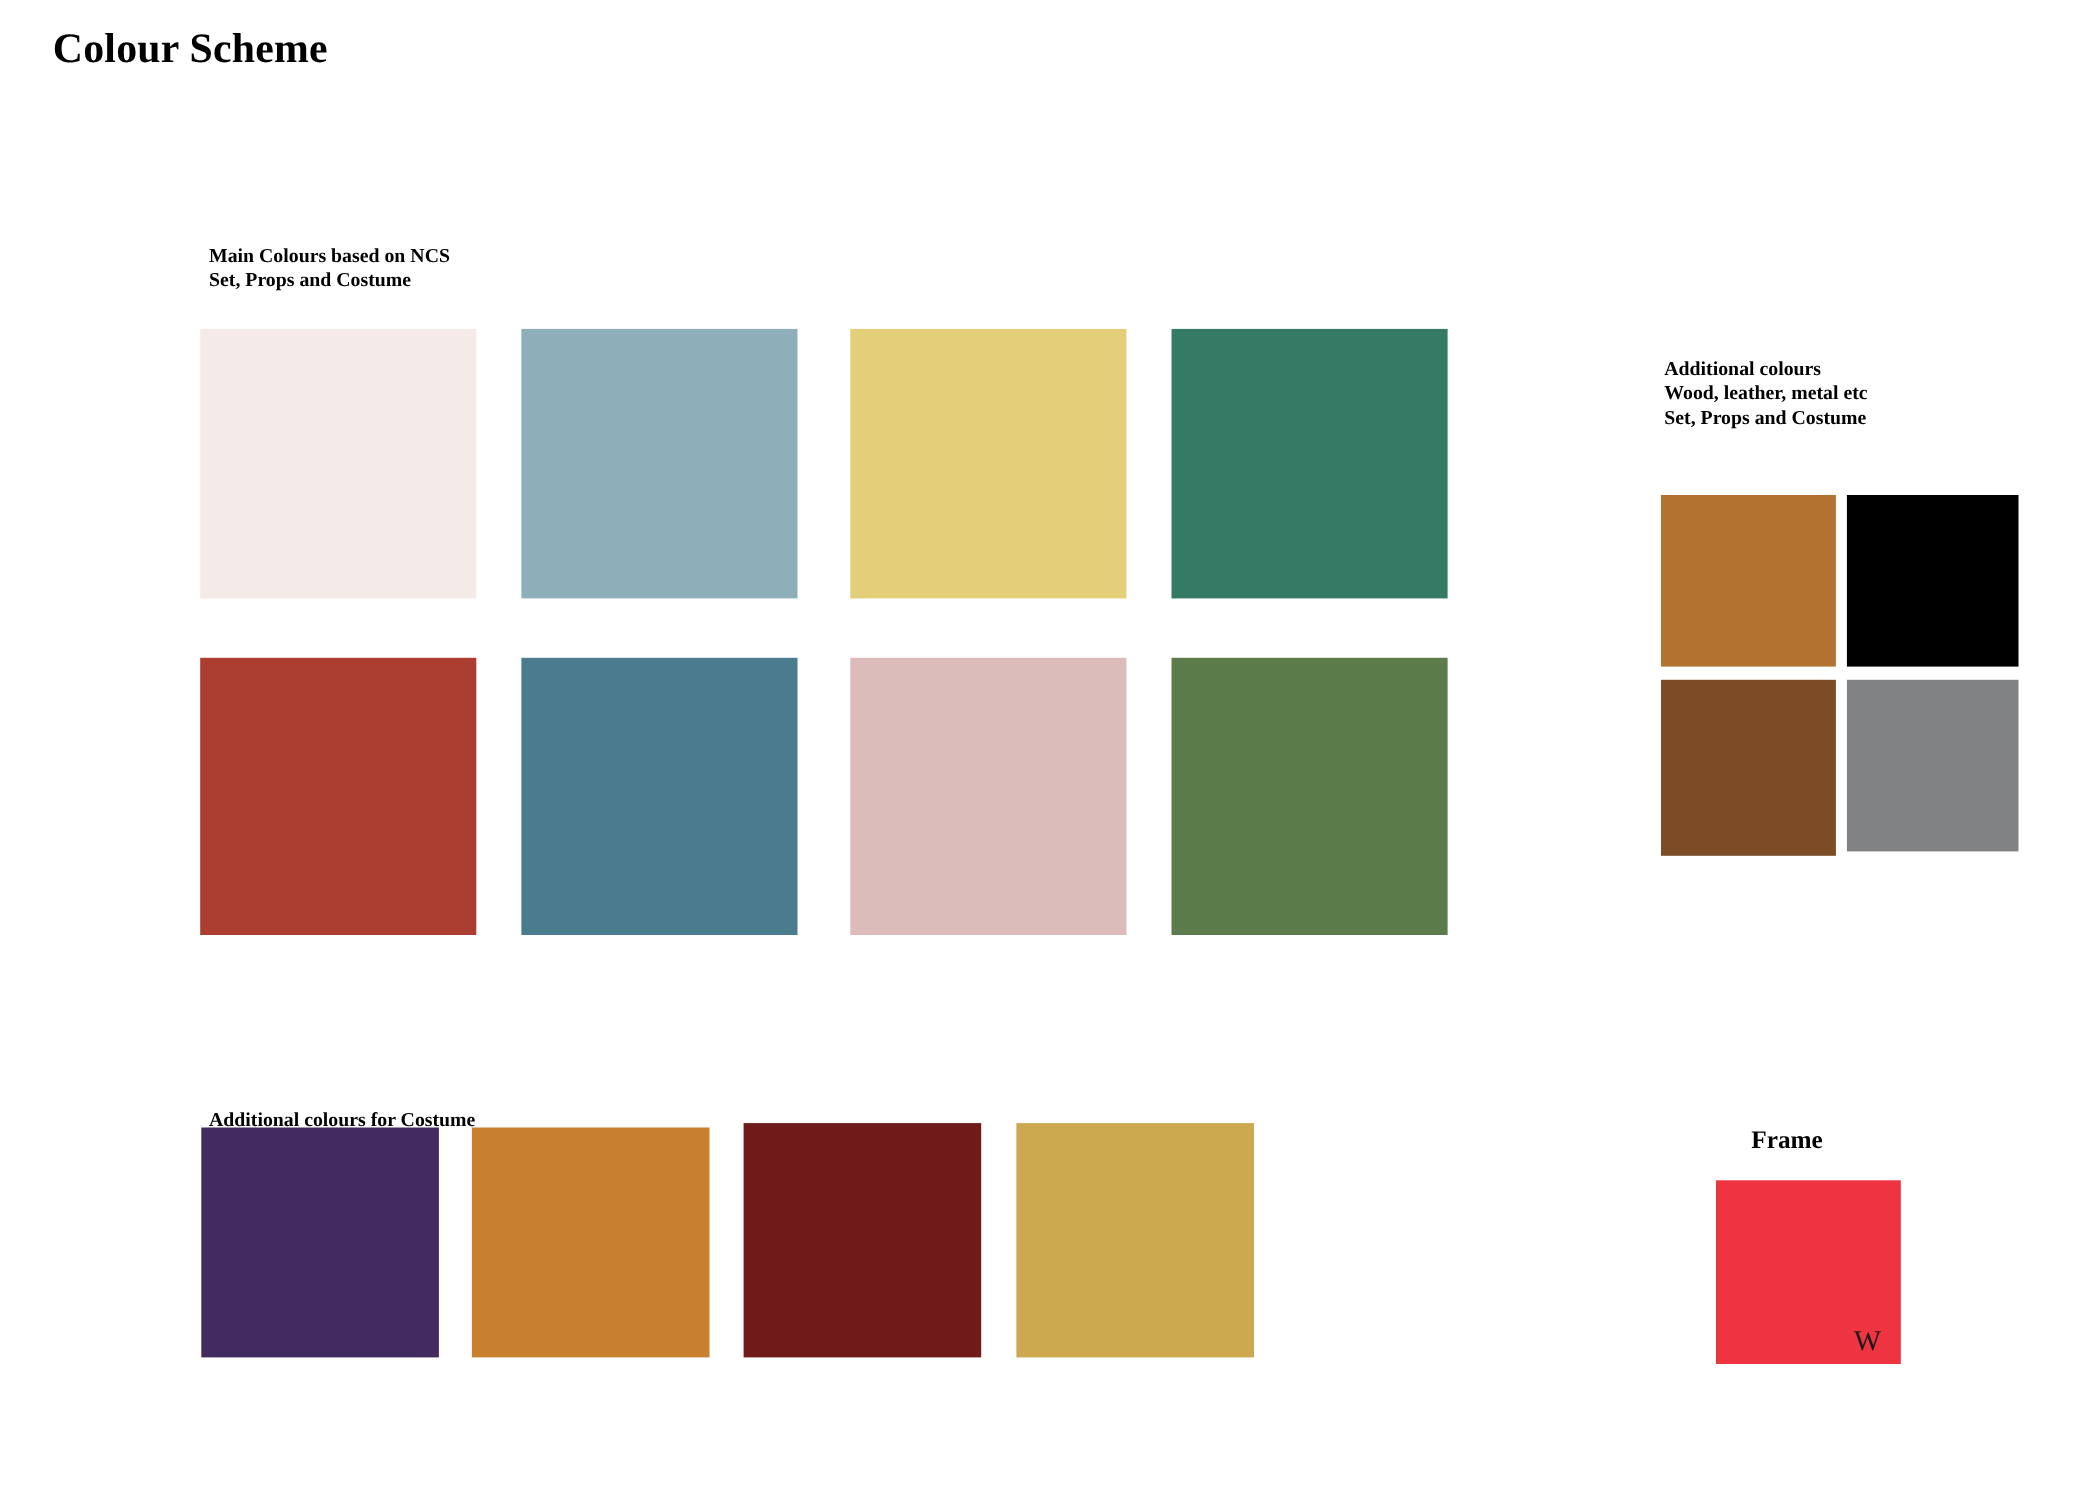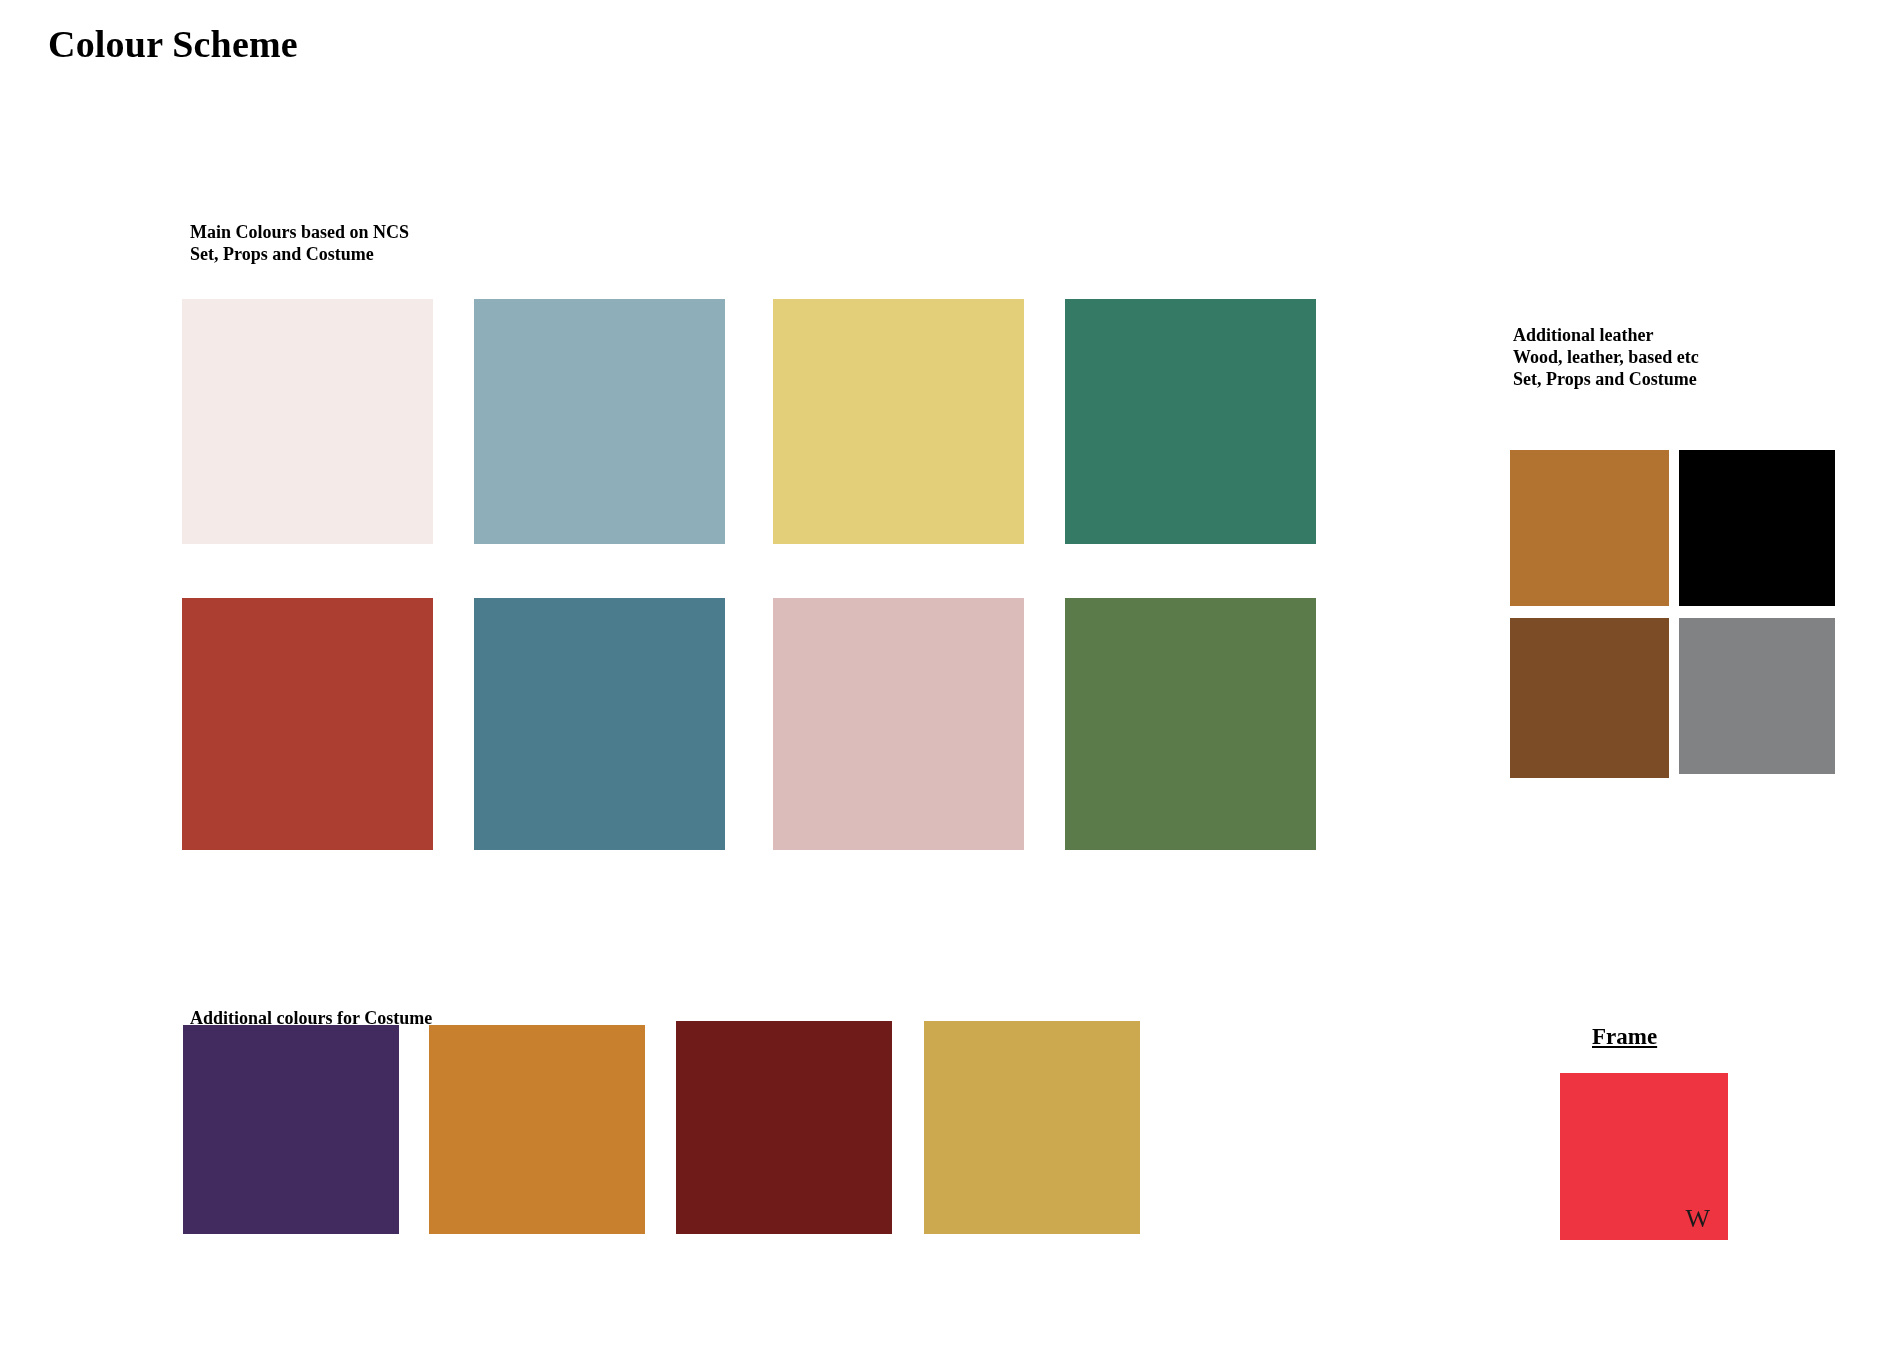--- a/index.html
+++ b/index.html
@@ -56,21 +56,20 @@
   #costume-heading { left: 190px; top: 1008px; }
 
   
   #frame-heading {
     position: absolute;
     left: 1592px;
     top: 1024px;
     font-size: 23px;
     font-weight: bold;
     white-space: nowrap;
-    text-decoration: underline;
   }
   #frame-swatch-wrap {
     position: absolute;
     left: 1560px;
     top: 1073px;
     width: 168px;
     height: 167px;
   }
   #frame-swatch {
     position: absolute;
@@ -100,22 +99,22 @@
 <div class="swatch main-grid-cell" style="left: 474px; top: 299px; width: 251px; height: 245px; background-color: rgb(142, 174, 186);"></div>
 <div class="swatch main-grid-cell" style="left: 773px; top: 299px; width: 251px; height: 245px; background-color: rgb(227, 206, 121);"></div>
 <div class="swatch main-grid-cell" style="left: 1065px; top: 299px; width: 251px; height: 245px; background-color: rgb(52, 122, 100);"></div>
 
 <div class="swatch main-grid-cell" style="left: 182px; top: 598px; width: 251px; height: 252px; background-color: rgb(171, 62, 48);"></div>
 <div class="swatch main-grid-cell" style="left: 474px; top: 598px; width: 251px; height: 252px; background-color: rgb(75, 124, 141);"></div>
 <div class="swatch main-grid-cell" style="left: 773px; top: 598px; width: 251px; height: 252px; background-color: rgb(219, 188, 186);"></div>
 <div class="swatch main-grid-cell" style="left: 1065px; top: 598px; width: 251px; height: 252px; background-color: rgb(92, 123, 75);"></div>
 
 <div class="heading-block" id="textures-heading">
-  <span class="hline">Additional leather</span>
-  <span class="hline">Wood, leather, based etc</span>
+  <span class="hline">Additional colours</span>
+  <span class="hline">Wood, leather, metal etc</span>
   <span class="hline">Set, Props and Costume</span>
 </div>
 
 <div class="swatch" style="left: 1510px; top: 450px; width: 159px; height: 156px; background-color: rgb(177, 115, 47);"></div>
 <div class="swatch" style="left: 1679px; top: 450px; width: 156px; height: 156px; background-color: rgb(0, 0, 0);"></div>
 <div class="swatch" style="left: 1510px; top: 618px; width: 159px; height: 160px; background-color: rgb(124, 76, 39);"></div>
 <div class="swatch" style="left: 1679px; top: 618px; width: 156px; height: 156px; background-color: rgb(129, 130, 131);"></div>
 
 <div class="heading-block" id="costume-heading">
   <span class="hline">Additional colours for Costume</span>

